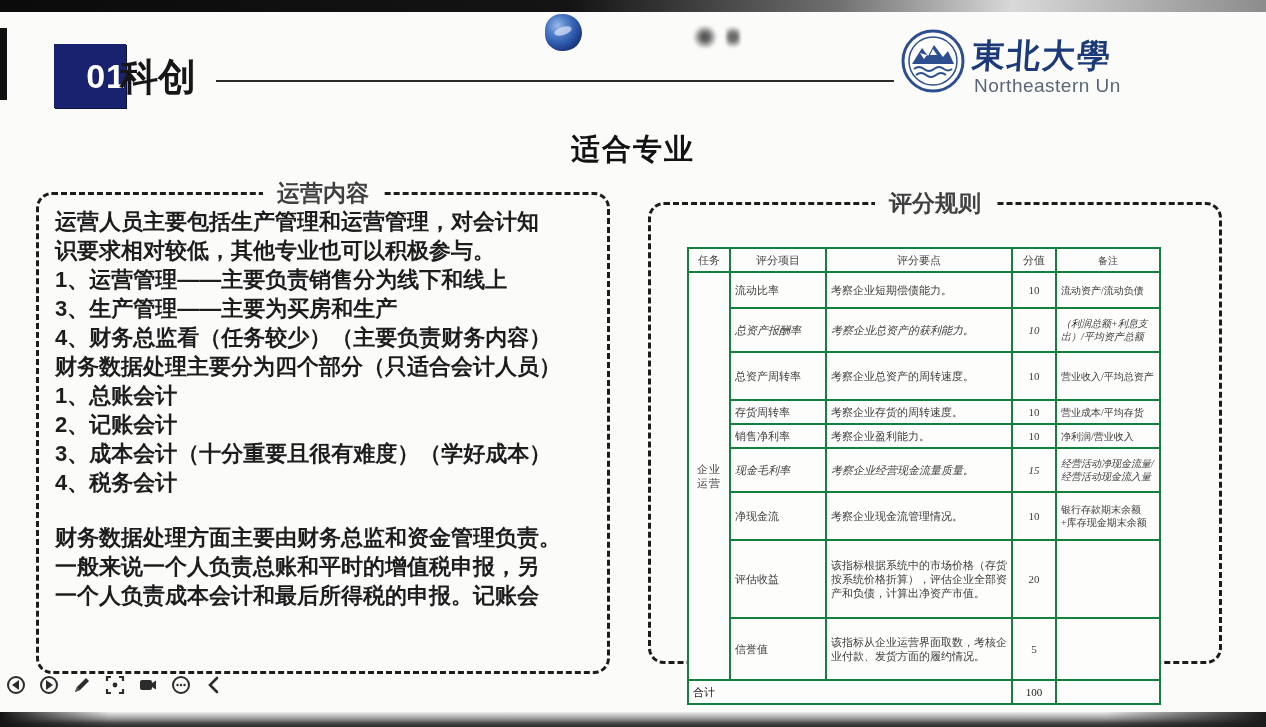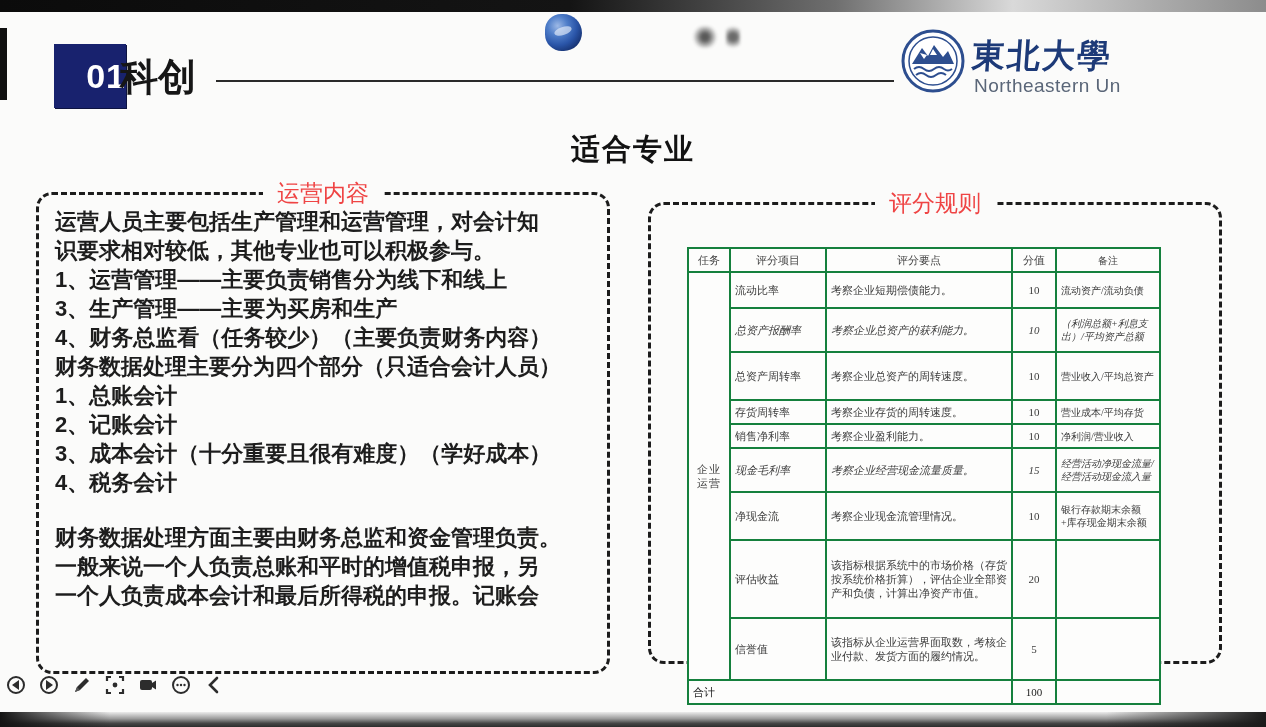--- a/index.html
+++ b/index.html
@@ -43,21 +43,21 @@
   .logo-en { position:absolute; left:74px; top:47px; font-size:19px; color:#5a6678; letter-spacing:.5px; }
 
   .page-title { position:absolute; left:0; top:130px; width:1266px; text-align:center;
     font-size:29px; font-weight:bold; color:#121212; letter-spacing:2px; }
 
   
   .dashed-box { position:absolute; border:3px dashed #1c1c1c; border-radius:16px; background:transparent; }
   .box-left  { left:36px;  top:192px; width:574px; height:482px; }
   .box-right { left:648px; top:202px; width:574px; height:462px; }
   .box-label { position:absolute; top:-17px; left:50%; transform:translateX(-50%);
-    background:#fbfbfa; padding:0 14px; font-size:23px; font-weight:normal; color:#ef4444; white-space:nowrap; }
+    background:#fbfbfa; padding:0 14px; font-size:23px; font-weight:bold; color:#404040; white-space:nowrap; }
 
   .left-text { position:absolute; left:16px; top:12px; width:545px; }
   .left-text .ln { font-size:22px; font-weight:600; color:#1d1d1d; line-height:29px; white-space:nowrap; }
   .left-text .ln.spacer { height:26px; }
 
   
   .score-table { position:absolute; left:36px; top:42px; border-collapse:collapse; table-layout:fixed;
     font-family:"Liberation Serif", serif; color:#3c3c3c; background:#fdfdfc; }
   .score-table td, .score-table th { border:2px solid #15803d; padding:2px 4px; font-weight:normal;
     font-size:11px; line-height:14px; overflow:hidden; }

